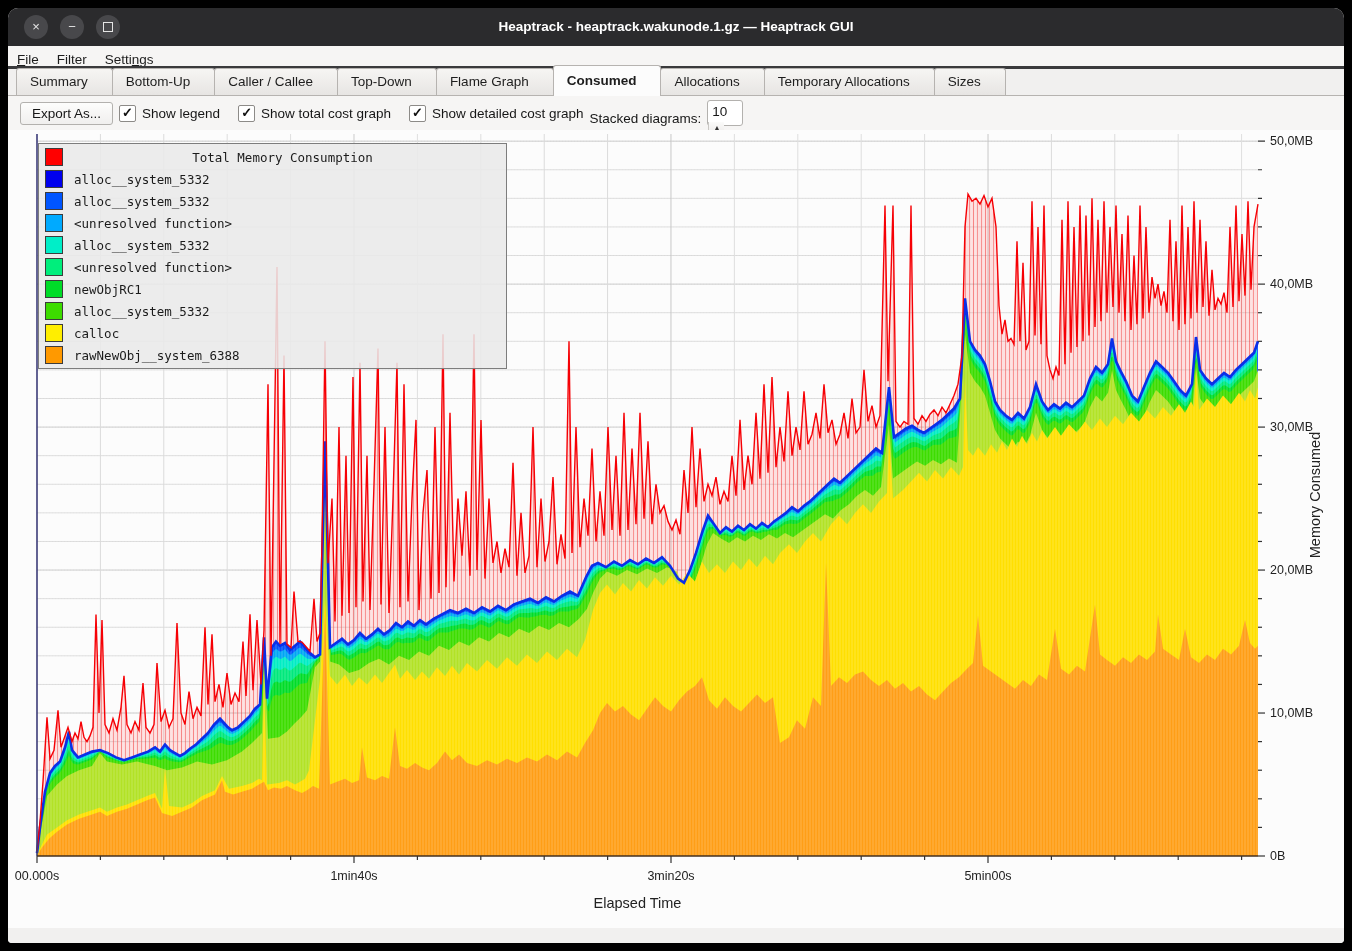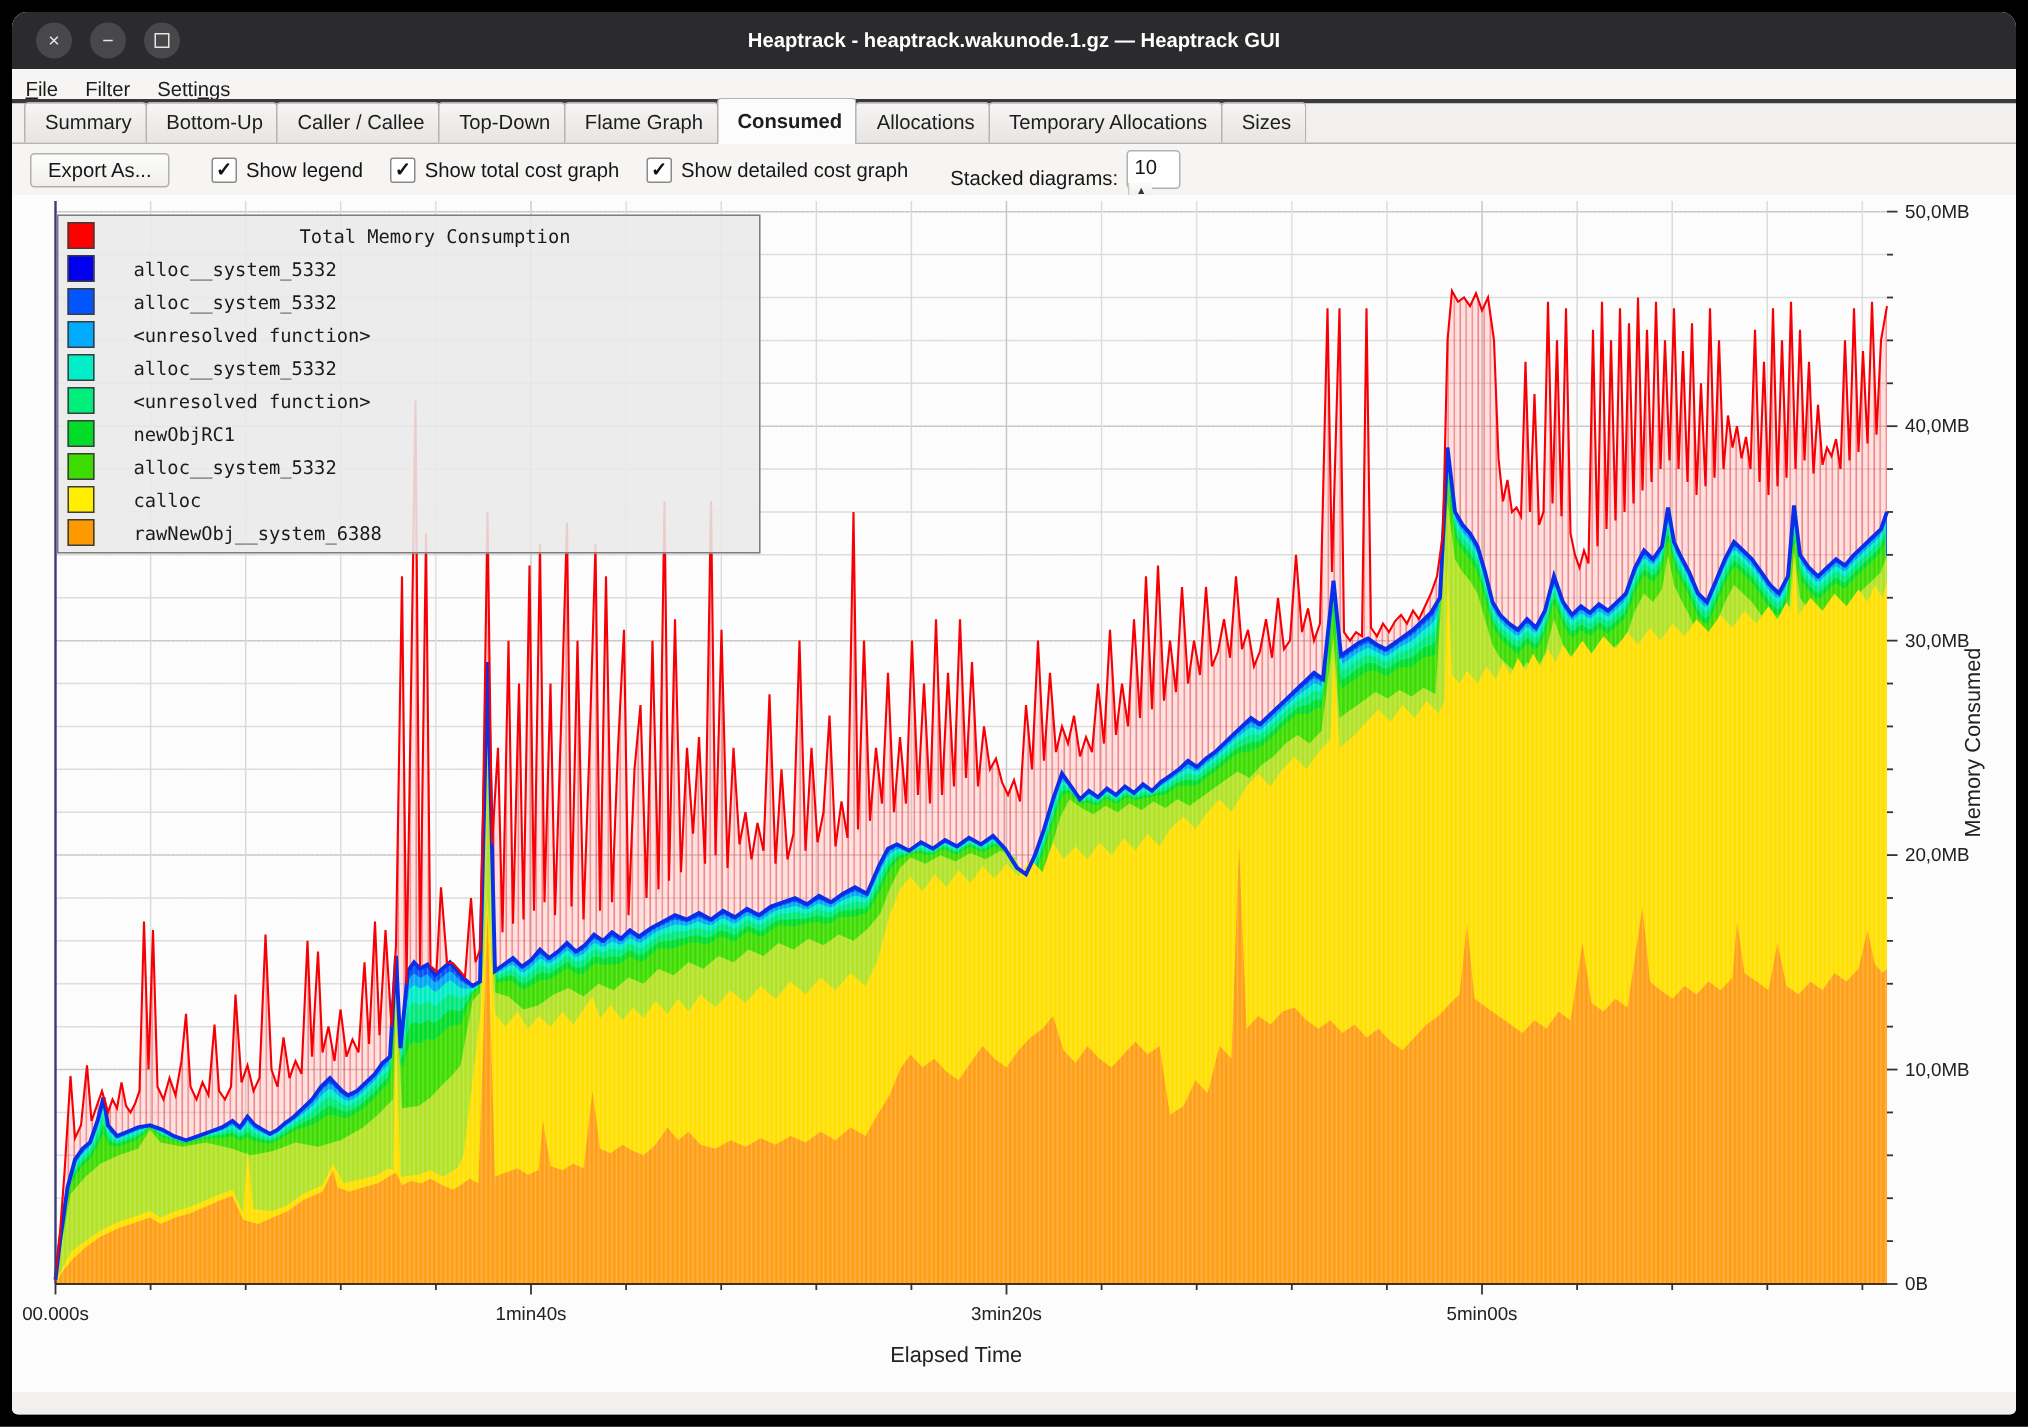--- a/index.html
+++ b/index.html
@@ -18,49 +18,49 @@
   .winbtn .sq{display:inline-block;width:8px;height:8px;border:1.4px solid #e6e6e6;margin-top:7px;}
   
   .menubar{position:absolute;left:0;top:38px;width:100%;height:20px;background:#f6f5f4;
     font-size:13.5px;color:#1d1d1d;}
   .menuitem{display:inline-block;padding:6px 9px;}
   .menuitem u{text-decoration:underline;}
   .darkstrip{position:absolute;left:0;top:58px;width:100%;height:3px;background:#3a3a3c;}
   
   .tabrow{position:absolute;left:0;top:61px;width:100%;height:27px;background:#f1f0ef;
     border-bottom:1px solid #b6b3b0;box-sizing:border-box;display:flex;align-items:flex-end;padding-left:8px;}
-  .tab{font-size:13.5px;color:#1d1d1d;padding:4px 9px 5px 13px;border:1px solid #b6b3b0;
+  .tab{font-size:13.5px;color:#1d1d1d;padding:4px 24px 5px 13px;border:1px solid #b6b3b0;
     border-bottom:none;background:linear-gradient(#f6f5f3,#e7e5e3);border-radius:3px 3px 0 0;
     margin-right:-1px;white-space:nowrap;height:17px;line-height:17px;}
   .tab.active{background:#fcfcfc;position:relative;z-index:3;padding-top:6px;padding-bottom:7px;
     margin-bottom:-1px;font-weight:bold;}
   
   .toolbar{position:absolute;left:0;top:88px;width:100%;height:34px;background:#f6f5f4;
-    display:flex;align-items:center;gap:28px;padding-left:12px;box-sizing:border-box;font-size:13.5px;color:#161616;}
+    display:flex;align-items:center;gap:6px;padding-left:12px;box-sizing:border-box;font-size:13.5px;color:#161616;}
   .btn{border:1px solid #b3b1ae;border-radius:3px;background:linear-gradient(#fdfdfc,#f0efee);
     padding:3px 11px;font-size:13.5px;color:#161616;}
   .check{display:flex;align-items:center;gap:6px;}
   .checkbox{width:15px;height:15px;background:#fff;border:1px solid #8d8b88;border-radius:2px;
     font-size:13px;line-height:14px;text-align:center;color:#111;font-weight:bold;}
   .spinwrap{display:flex;align-items:flex-end;gap:6px;}
   .spin{display:flex;border:1px solid #b3b1ae;border-radius:3px;background:#fff;height:24px;flex-direction:column;}
   .spinval{width:26px;text-align:left;padding:3px 4px;font-size:13.5px;}
   .spinbtns{display:flex;flex-direction:column;border-left:1px solid #c9c7c4;}
   .spinbtn{width:15px;height:12px;font-size:7px;line-height:11px;text-align:center;color:#333;
     background:linear-gradient(#fbfbfa,#eceae8);}
   .spinbtn.up{border-bottom:1px solid #c9c7c4;}
   
   .chartwrap{position:absolute;left:0;top:122px;width:1336px;height:798px;background:#fcfcfc;}
   .graystrip{position:absolute;left:0;top:920px;width:100%;height:15px;background:#f1f0ef;}
   svg text{font-family:"Liberation Sans",sans-serif;}
   
   .legend{position:absolute;left:30px;top:13px;width:467px;background:rgba(233,233,233,0.88);
     border:1px solid #7d7d7d;font-family:"DejaVu Sans Mono","Liberation Mono",monospace;
     font-size:12.5px;color:#1b1b1b;padding:2px 0;}
-  .legrow{display:flex;align-items:center;height:22px;padding:0 4px;gap:15px;}
+  .legrow{display:flex;align-items:center;height:22px;padding:0 4px;}
   .legswatch{width:16px;height:16px;border:1px solid #3c3c3c;margin-left:2px;flex:0 0 auto;}
   .leglabel{margin-left:11px;white-space:nowrap;}
   .legrow.titlerow .leglabel{margin-left:0;flex:1;text-align:center;}
 </style>
 </head>
 <body>
 
 <div class="window">
 
   <div class="titlebar">

